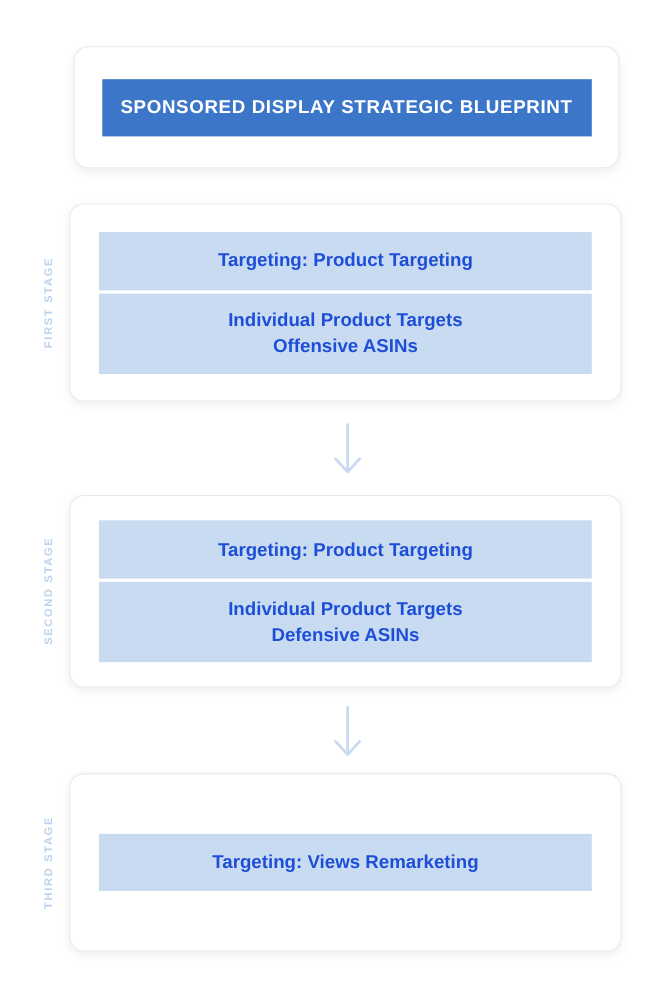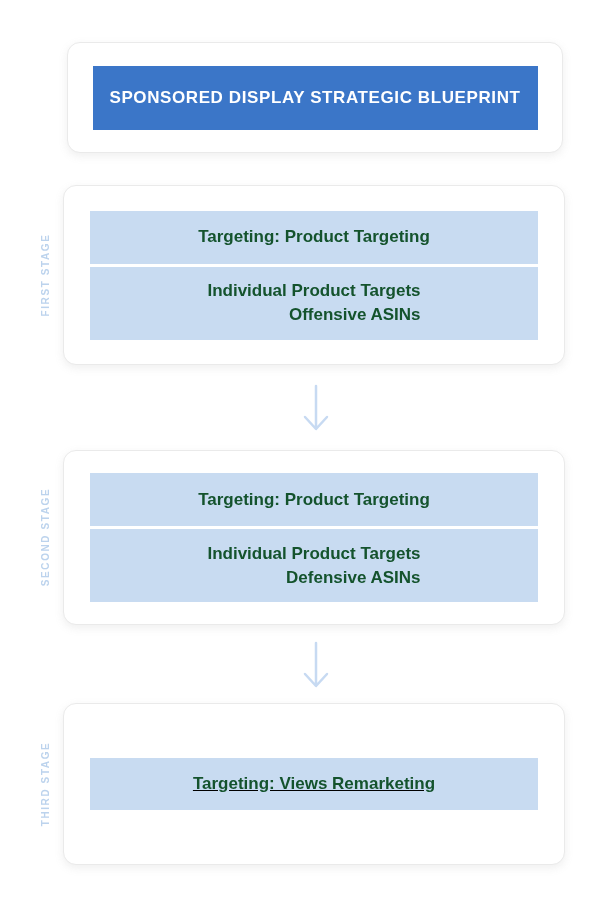--- a/index.html
+++ b/index.html
@@ -19,54 +19,54 @@
     border-radius: 13px;
     box-shadow: 0 3px 8px rgba(140,140,140,0.14);
     display: flex;
     flex-direction: column;
     align-items: center;
     justify-content: center;
   }
   .header-card { left: 67px; top: 42px; width: 496px; height: 111px; }
   .header-banner {
     width: 445px;
-    height: 64px;
+    height: 52px;
     background: #3B76C8;
     display: flex;
     align-items: center;
     justify-content: center;
   }
   .header-banner span {
     color: #ffffff;
     font-size: 17px;
     font-weight: 700;
     letter-spacing: 0.6px;
     white-space: nowrap;
   }
   .stage-card { left: 63px; width: 502px; gap: 3px; }
   .stage-1 { top: 185px; height: 180px; }
   .stage-2 { top: 450px; height: 175px; }
-  .stage-3 { top: 703px; height: 162px; text-decoration: underline; }
+  .stage-3 { top: 703px; height: 162px; }
   .bar {
     width: 448px;
     background: #C8DBF1;
     display: flex;
     align-items: center;
     justify-content: center;
     text-align: center;
   }
   .bar span {
-    color: #14532d;
+    color: #1d4ed8;
     font-size: 17px;
     font-weight: 700;
     line-height: 1.4;
     white-space: pre-line;
   }
   .h53 { height: 53px; }
-  .h73 { height: 73px; text-align: right; }
+  .h73 { height: 73px; }
   .h52 { height: 52px; }
   .stage-label {
     position: absolute;
     left: 45px;
     transform: translate(-50%, -50%) rotate(-90deg);
     color: #BCD3ED;
     font-size: 10px;
     font-weight: 700;
     letter-spacing: 1.6px;
     white-space: nowrap;

